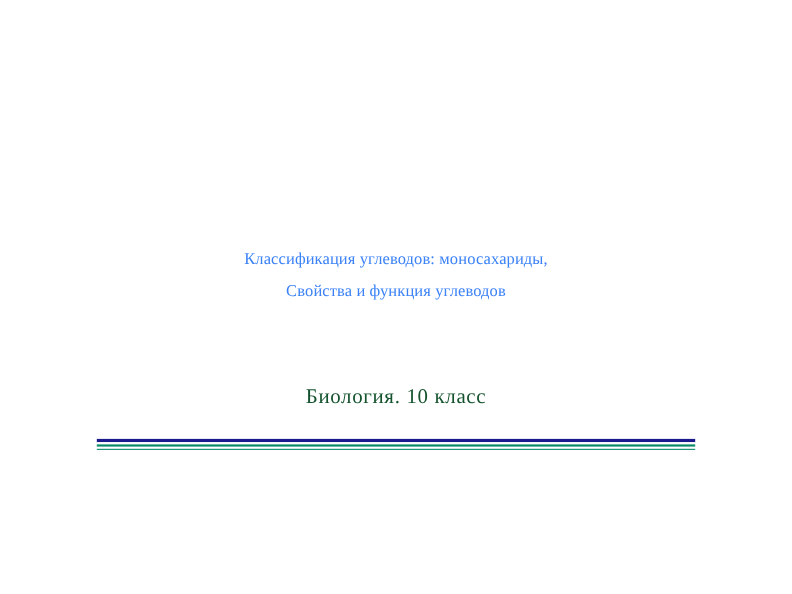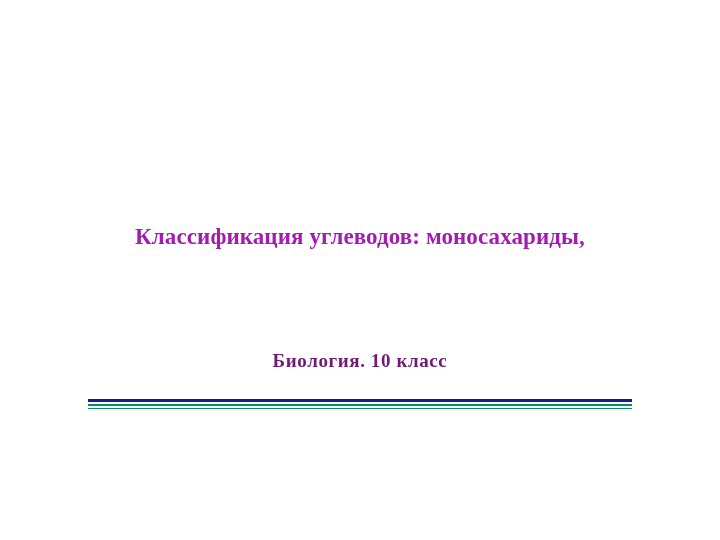--- a/index.html
+++ b/index.html
@@ -22,38 +22,38 @@
   }
   .title-block {
     position: absolute;
     left: 60px;
     top: 222px;
     width: 600px;
     text-align: center;
   }
   .title-line {
     font-family: "Liberation Serif", serif;
-    font-size: 23px;
-    font-weight: bold;
-    color: #a21caf;
+    font-size: 15px;
+    font-weight: normal;
+    color: #3b82f6;
     line-height: 29px;
     letter-spacing: 0.1px;
   }
   .subtitle-block {
     position: absolute;
     left: 60px;
     top: 350px;
     width: 600px;
     text-align: center;
   }
   .subtitle-text {
     font-family: "Liberation Serif", serif;
     font-size: 19px;
-    font-weight: bold;
-    color: #701a75;
+    font-weight: normal;
+    color: #14532d;
     letter-spacing: 0.6px;
   }
   .rule-group {
     position: absolute;
     left: 88px;
     top: 399px;
     width: 544px;
   }
   .rule-thick {
     height: 3px;
@@ -77,20 +77,21 @@
     margin-top: 2px;
   }
 </style>
 </head>
 <body>
 
 <div class="slide">
 
   <div class="title-block">
     <div class="title-line">Классификация углеводов: моносахариды,</div>
+    <div class="title-line">Свойства и функция углеводов</div>
   </div>
 
   <div class="subtitle-block">
     <span class="subtitle-text">Биология. 10 класс</span>
   </div>
 
   <div class="rule-group">
     <div class="rule-thick"></div>
     <div class="rule-gap"></div>
     <div class="rule-thin"></div>

